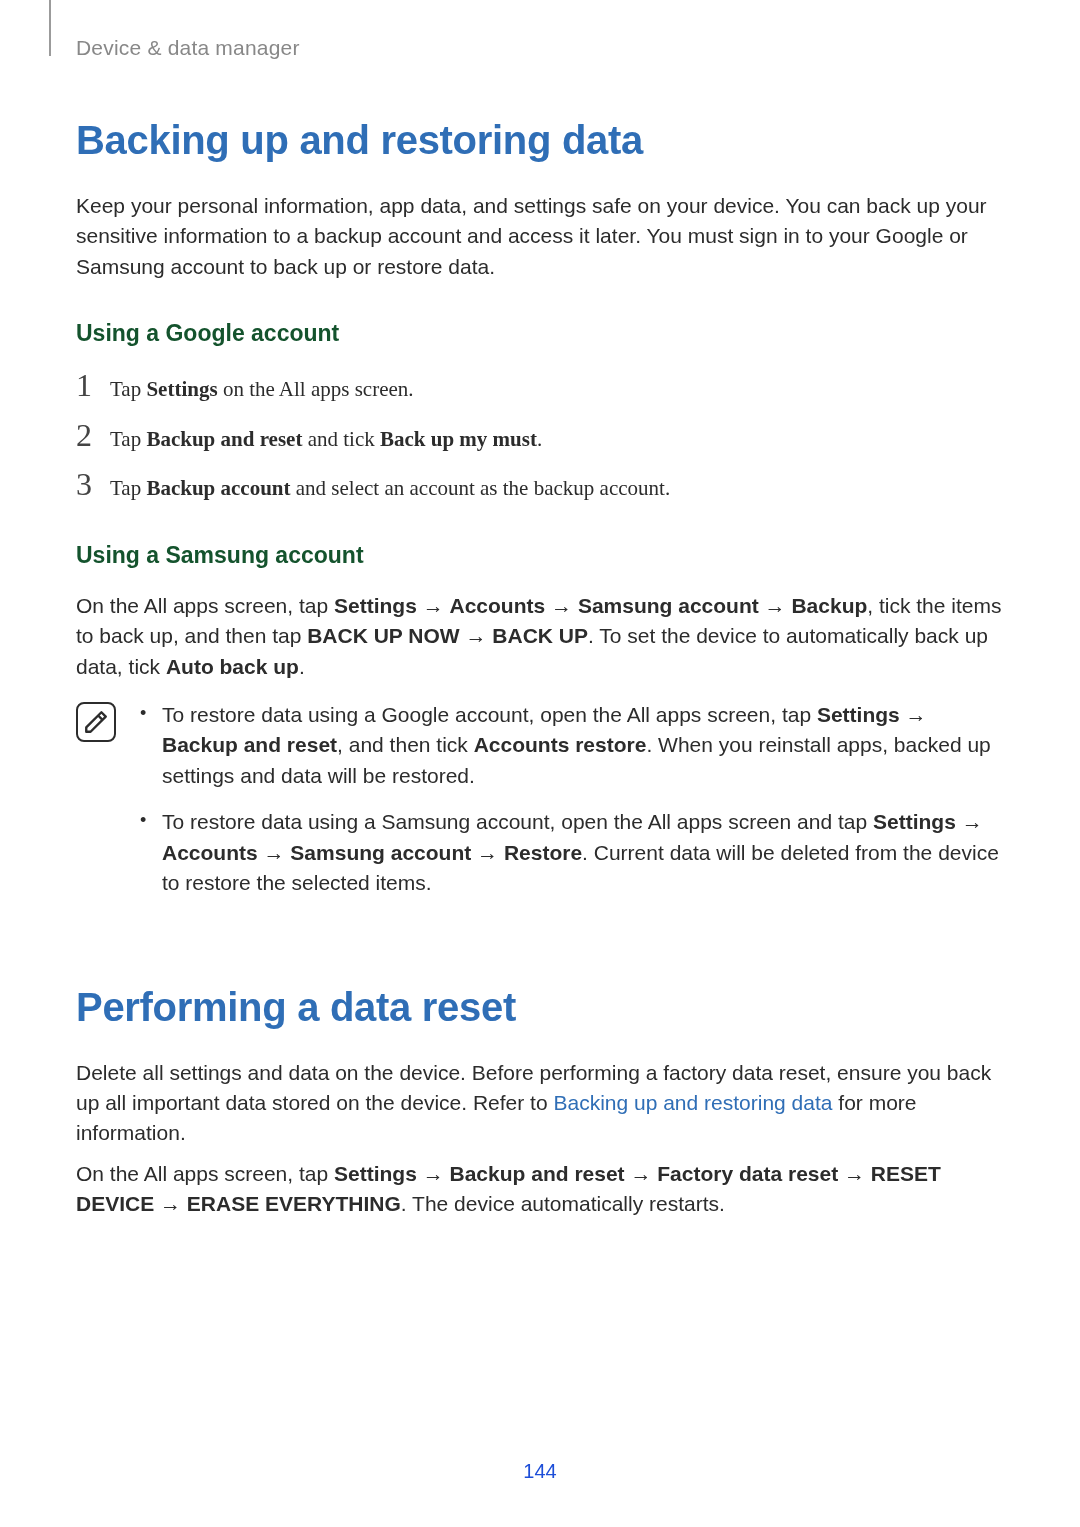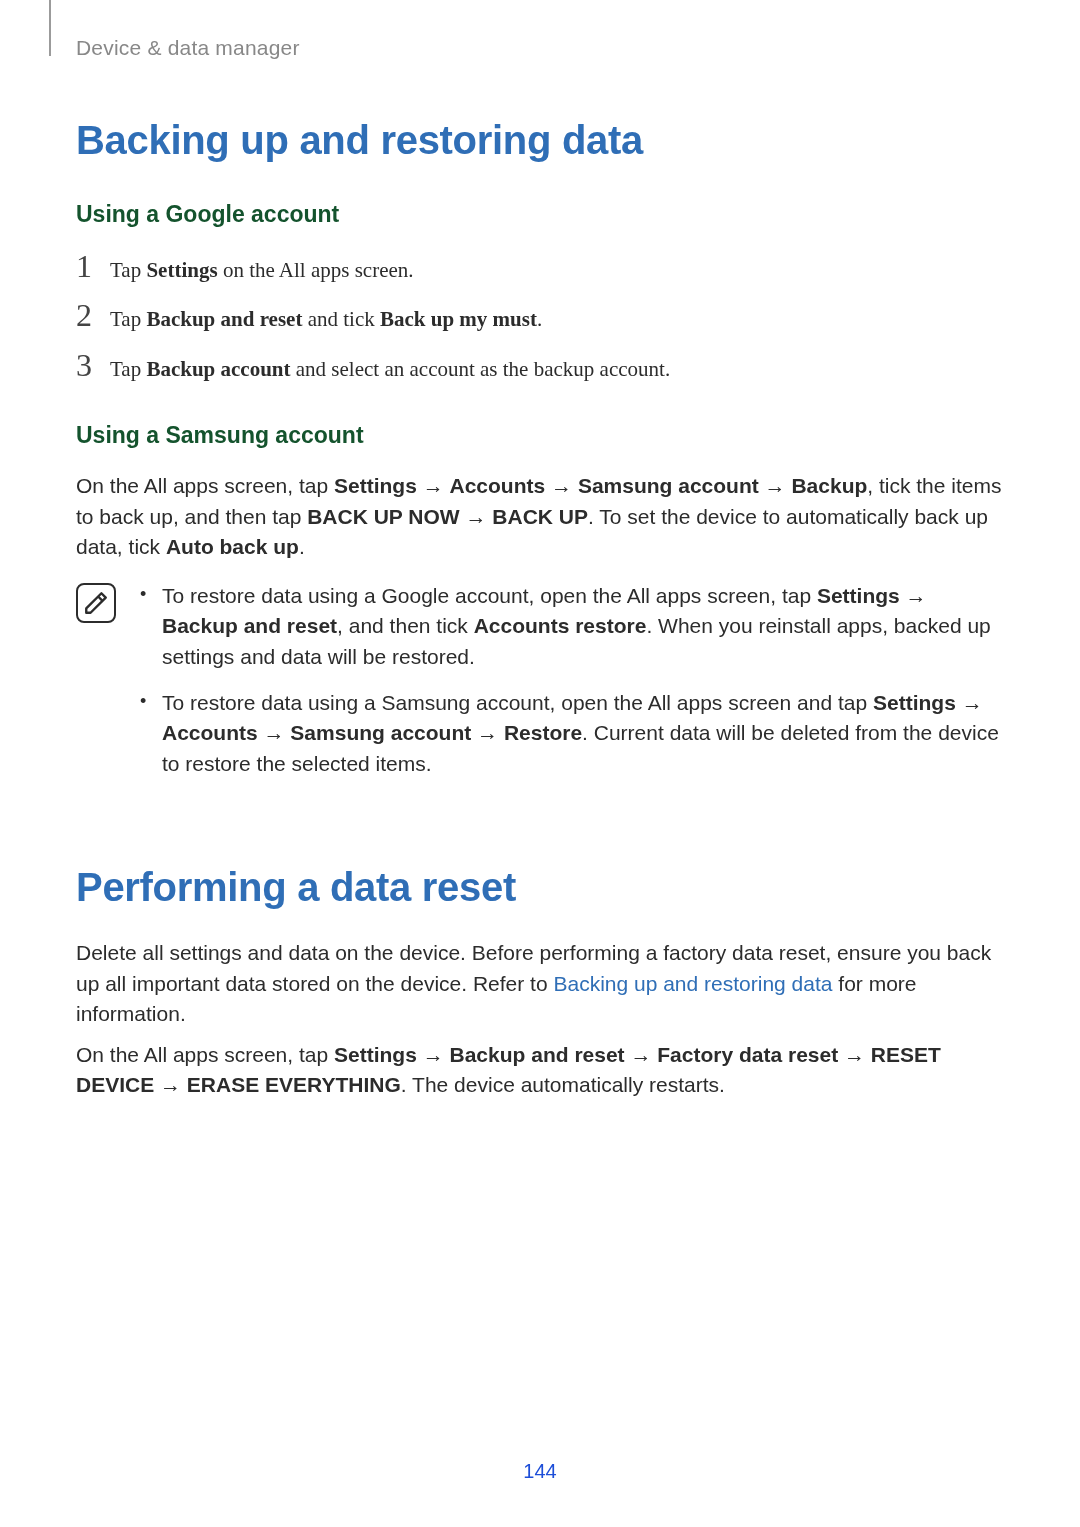--- a/index.html
+++ b/index.html
@@ -31,20 +31,21 @@
 <body>
 
 <div class="page">
   <div class="left-margin"></div>
   <div class="header-text">Device &amp; data manager</div>
 
   <div class="content">
 
     <h1 class="section-title">Backing up and restoring data</h1>
 
+    <p class="body">Keep your personal information, app data, and settings safe on your device. You can back up your sensitive information to a backup account and access it later. You must sign in to your Google or Samsung account to back up or restore data.</p>
 
     <h2 class="subheading">Using a Google account</h2>
 
     <ol class="numbered">
       <li>
         <span class="num">1</span>
         <span class="step-text">
           <span>Tap </span><span class="bold">Settings</span><span> on the All apps screen.</span>
         </span>
       </li>

